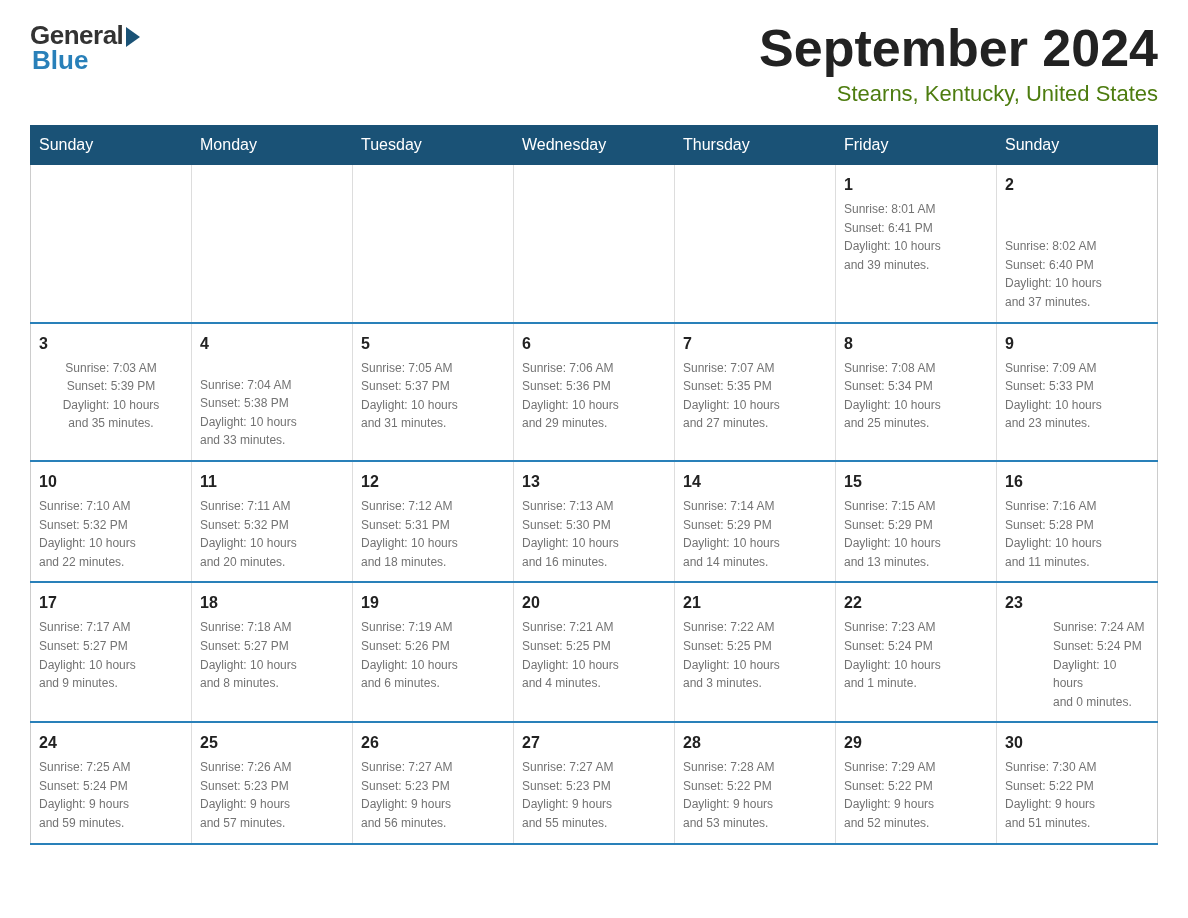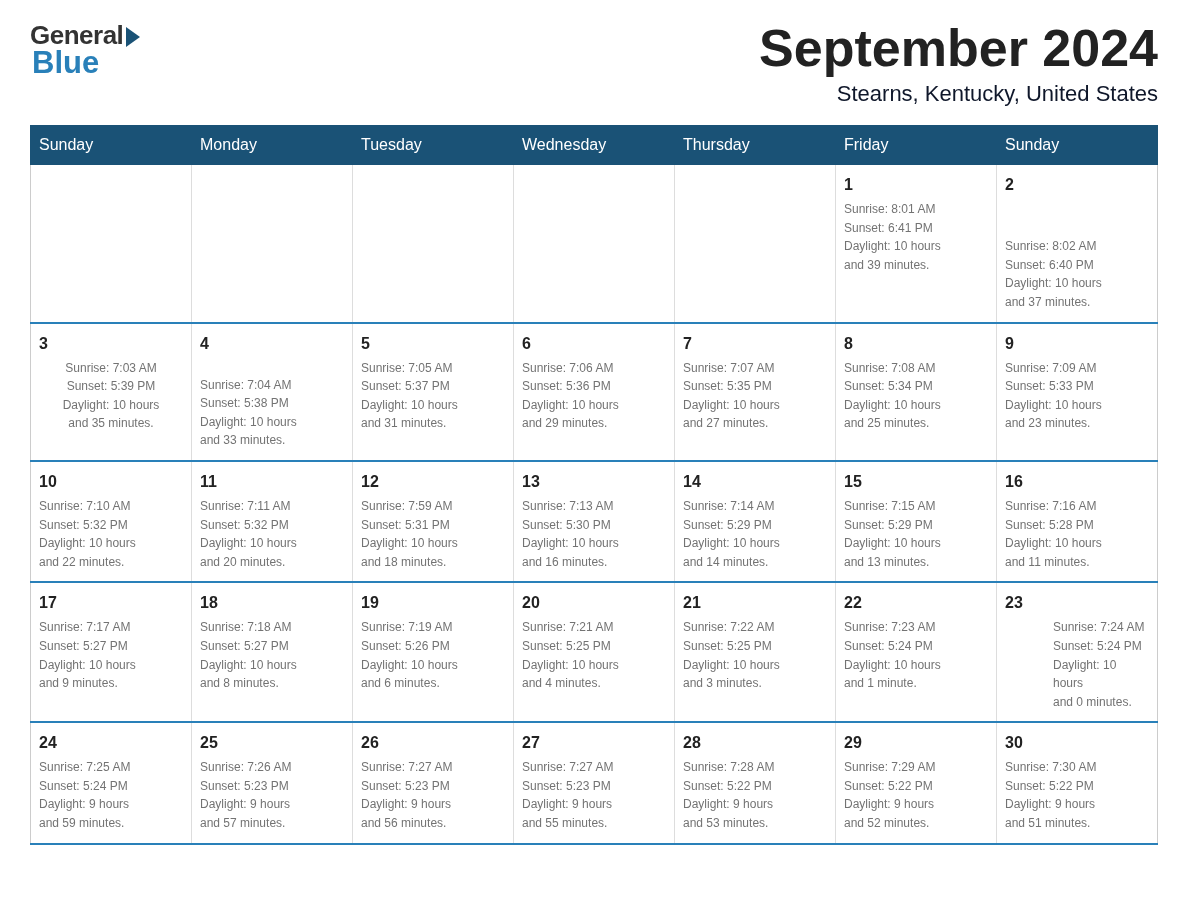--- a/index.html
+++ b/index.html
@@ -35,38 +35,38 @@
     .logo-arrow {
       width: 0;
       height: 0;
       border-left: 14px solid #1a5276;
       border-top: 10px solid transparent;
       border-bottom: 10px solid transparent;
       margin-left: 3px;
       margin-top: 2px;
     }
     .logo-bottom {
-      font-size: 31px;
+      font-size: 26px;
       font-weight: bold;
       color: #2980b9;
       margin-top: -6px;
       margin-left: 2px;
     }
     .title-area {
       text-align: right;
     }
     .month-title {
       font-size: 52px;
       font-weight: bold;
       color: #222;
       line-height: 1.1;
     }
     .location-title {
       font-size: 22px;
-      color: #0f172a;
+      color: #4d7c0f;
       margin-top: 4px;
     }
     .calendar-table {
       width: 100%;
       border-collapse: collapse;
       table-layout: fixed;
     }
     .calendar-table thead th {
       background-color: #1a5276;
       color: #fff;
@@ -223,21 +223,21 @@
         </td>
         <td>
           <span class="day-number">11</span>
           <div class="day-info" style="white-space: pre-line;">Sunrise: 7:11 AM
 Sunset: 5:32 PM
 Daylight: 10 hours
 and 20 minutes.</div>
         </td>
         <td>
           <span class="day-number">12</span>
-          <div class="day-info" style="white-space: pre-line;">Sunrise: 7:59 AM
+          <div class="day-info" style="white-space: pre-line;">Sunrise: 7:12 AM
 Sunset: 5:31 PM
 Daylight: 10 hours
 and 18 minutes.</div>
         </td>
         <td>
           <span class="day-number">13</span>
           <div class="day-info" style="white-space: pre-line;">Sunrise: 7:13 AM
 Sunset: 5:30 PM
 Daylight: 10 hours
 and 16 minutes.</div>

